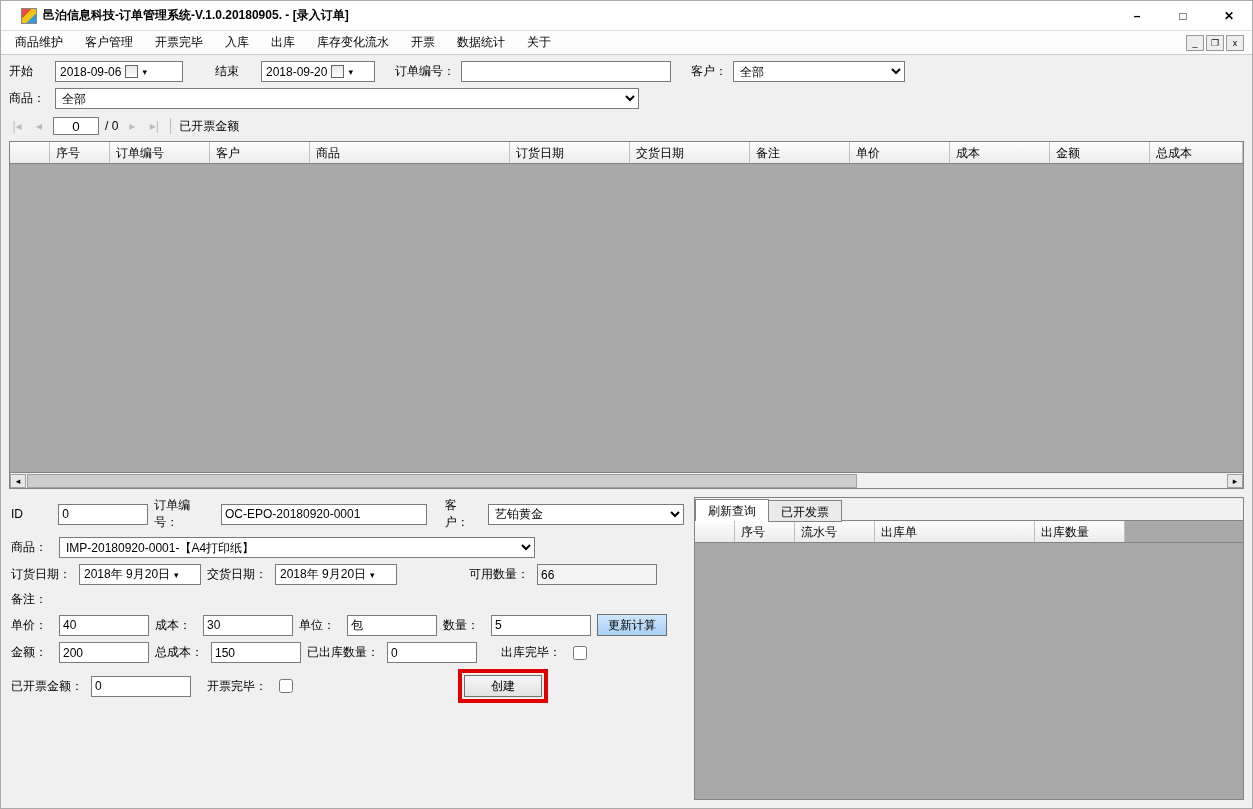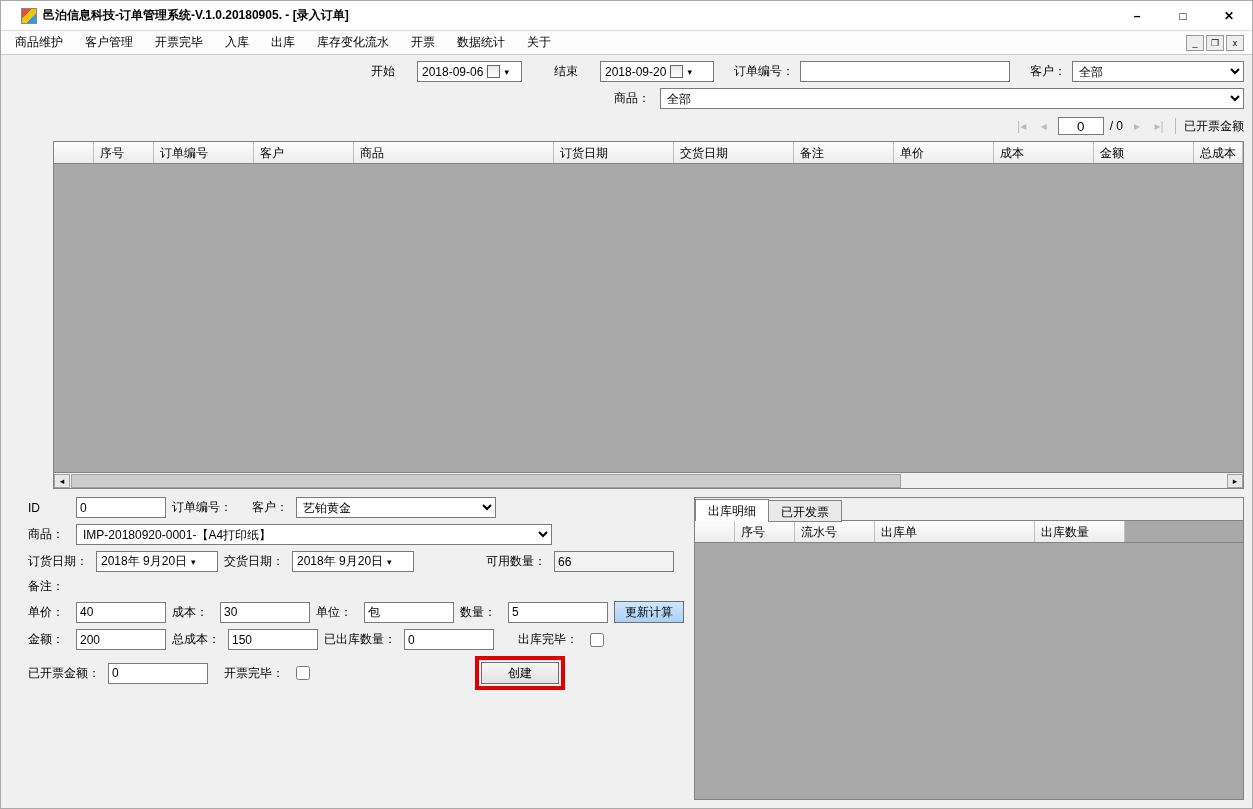--- a/index.html
+++ b/index.html
@@ -52,21 +52,20 @@
   .mdi-controls { margin-left:auto; display:flex; gap:2px; padding-right:4px;}
   .mdi-btn { width:18px;height:16px;border:1px solid #999;background:#eee;display:flex;align-items:center;justify-content:center;font-size:9px;}
 
   .client {
     flex:1;
     background:#f0f0f0;
     padding: 6px 8px 8px 8px;
     display:flex;
     flex-direction:column;
     gap:4px;
-    align-items:flex-end;
   }
 
   .filter-row { display:flex; align-items:center; gap:6px; margin-bottom:2px;}
   .lbl { min-width: auto; }
   .lbl-w { width:40px; text-align:left;}
   input.txt, select.sel {
     border:1px solid #7a7a7a; background:#fff; height:21px; padding:1px 3px; font-family:inherit; font-size:12px;
   }
   .date-combo { display:flex; align-items:center; border:1px solid #7a7a7a; background:#fff; height:21px; padding:0 2px 0 4px; gap:4px;}
   .date-combo .cal { width:13px;height:13px;border:1px solid #666;background:linear-gradient(#e8e8e8,#fff); }
@@ -182,21 +181,21 @@
       <div class="mdi-btn">_</div>
       <div class="mdi-btn">❐</div>
       <div class="mdi-btn">x</div>
     </div>
   </div>
 
   <div class="client">
 
     <div class="filter-row">
       <span class="lbl lbl-w">开始</span>
-      <div class="date-combo" style="width:105px">
+      <div class="date-combo" style="width:128px">
         <span>2018-09-06</span>
         <span class="cal"></span>
         <span class="dd">▾</span>
       </div>
       <span style="width:20px"></span>
       <span class="lbl lbl-w">结束</span>
       <div class="date-combo" style="width:114px">
         <span>2018-09-20</span>
         <span class="cal"></span>
         <span class="dd">▾</span>
@@ -254,20 +253,21 @@
     </div>
 
     <div class="bottom-area">
 
       <div class="form-panel">
 
         <div class="form-row">
           <span class="flabel narrow" style="width:40px">ID</span>
           <input class="txt w90" value="0" style="">
           <span class="flabel narrow">订单编号：</span>
+          <input class="txt w210" value="OC-EPO-20180920-0001" style="">
           <span style="width:6px"></span>
           <span class="flabel narrow">客户：</span>
           <select class="sel" style="width:200px"><option>艺铂黄金</option></select>
         </div>
 
         <div class="form-row">
           <span class="flabel narrow" style="width:40px">商品：</span>
           <select class="sel" style="width:476px"><option>IMP-20180920-0001-【A4打印纸】</option></select>
         </div>
 
@@ -323,21 +323,21 @@
           <input type="checkbox" style="">
           <span style="width:150px"></span>
           <span class="btn-highlight-border">
             <button class="btn" style="width:78px">创建</button>
           </span>
         </div>
       </div>
 
       <div class="right-panel">
         <div class="tabs">
-          <div class="tab">出库明细</div>
+          <div class="tab">刷新查询</div>
           <div class="tab inactive">已开发票</div>
         </div>
         <div class="tab-body">
           <div class="rgrid-header">
             <div class="gh-cell" style="width:40px"></div>
             <div class="gh-cell" style="width:60px">序号</div>
             <div class="gh-cell" style="width:80px">流水号</div>
             <div class="gh-cell" style="width:160px">出库单</div>
             <div class="gh-cell" style="width:90px">出库数量</div>
             <div class="gh-cell" style="flex:1;background:#a9a9a9;border:none"></div>

